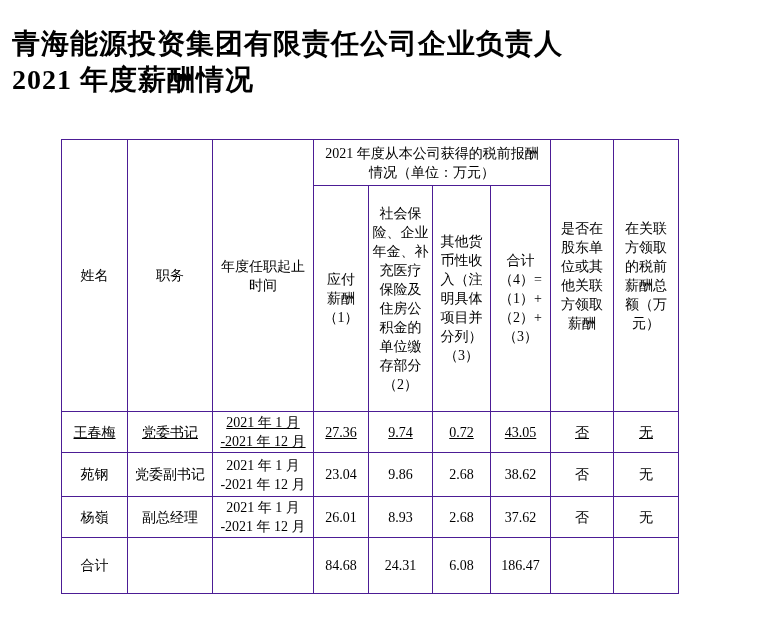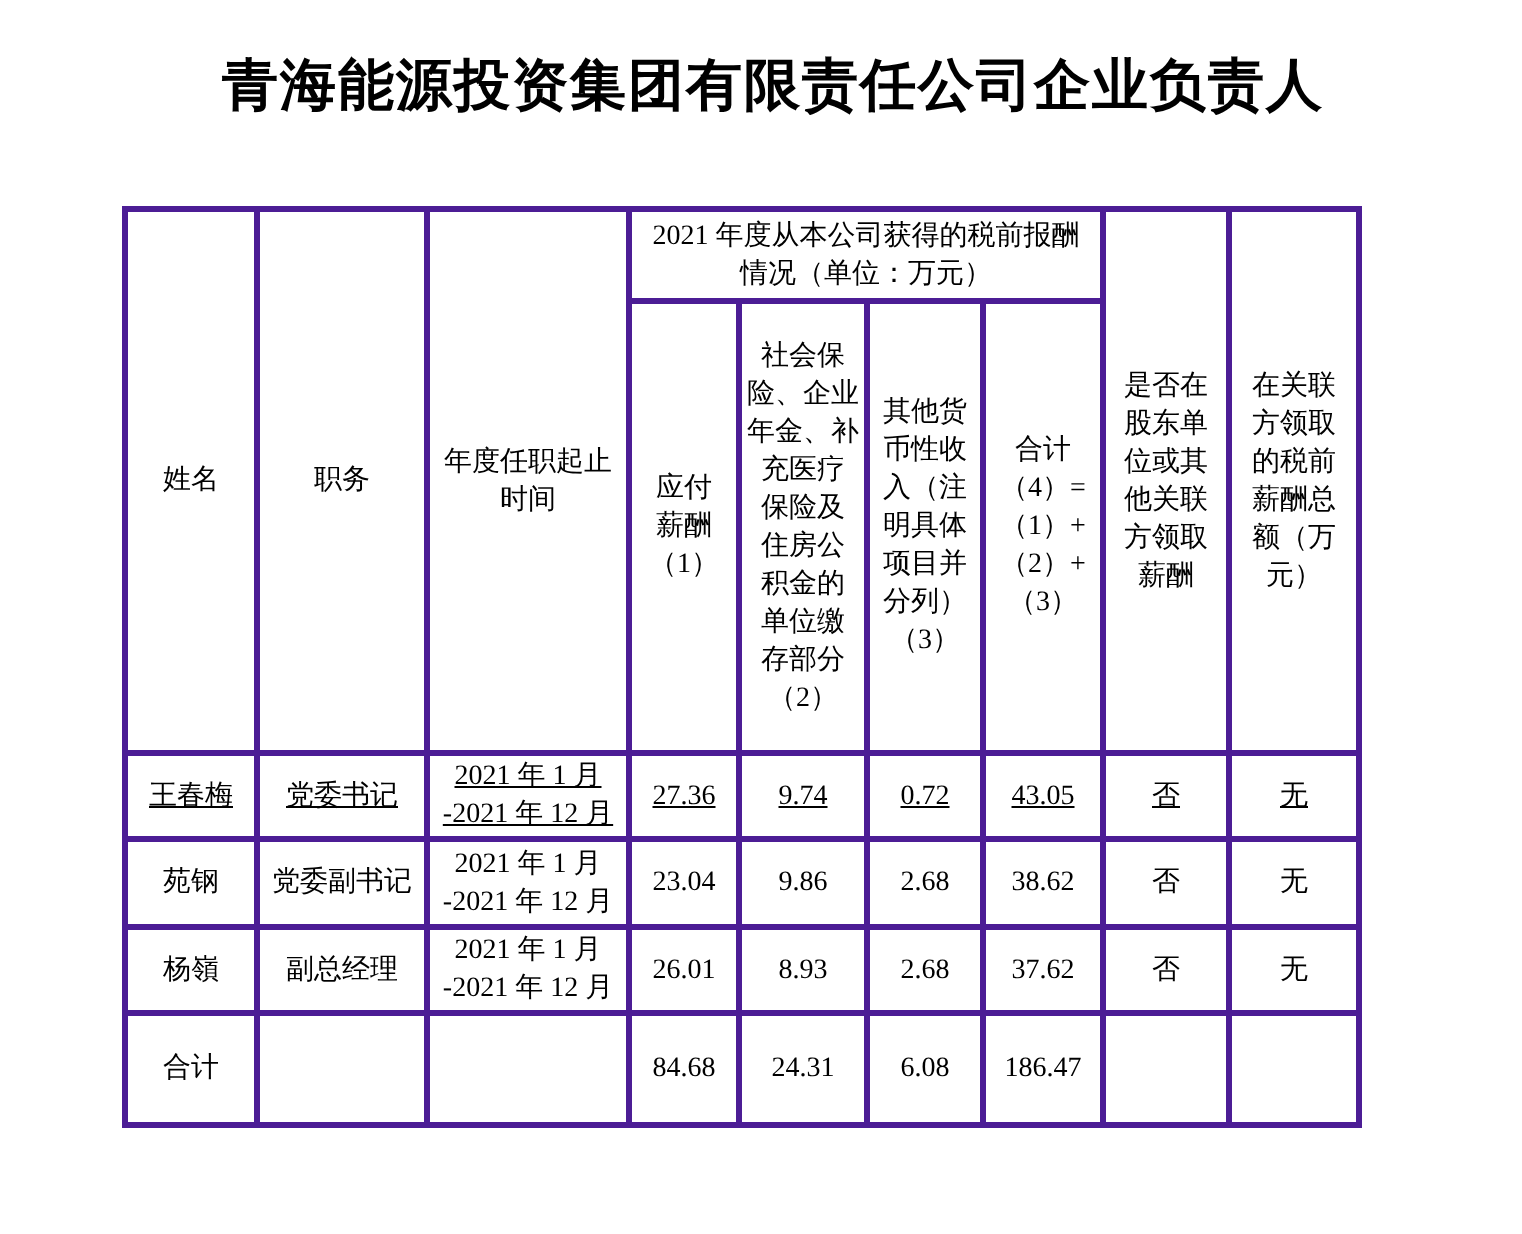--- a/index.html
+++ b/index.html
@@ -9,57 +9,58 @@
     color: #000000;
   }
   body {
     width: 761px;
     height: 617px;
     overflow: hidden;
     font-family: "Liberation Serif", "DejaVu Serif", serif;
   }
   .doc-title {
     margin-top: 26px;
-    text-align: center;
+    text-align: left;
     font-weight: bold;
     font-size: 28px;
     line-height: 36px;
     letter-spacing: 1px;
     margin-left: 12px;
   }
   table.salary-table {
     border-collapse: collapse;
     table-layout: fixed;
     width: 617px;
     margin: 41px 0 0 61px;
     font-size: 14px;
   }
   table.salary-table th,
   table.salary-table td {
-    border: 3px solid #4c1d95;
+    border: 1px solid #4c1d95;
     font-weight: normal;
     text-align: center;
     vertical-align: middle;
     padding: 1px 1px;
     line-height: 19px;
     white-space: pre-line;
     overflow: hidden;
   }
   tr.group-row   { height: 46px; }
   tr.sub-row     { height: 226px; }
   tr.data-row-0  { height: 40px; text-decoration: underline; }
   tr.data-row-1  { height: 44px; }
   tr.data-row-2  { height: 39px; }
   tr.total-row   { height: 56px; }
 </style>
 </head>
 <body>
 
 <div class="doc-title">
   <div>青海能源投资集团有限责任公司企业负责人</div>
+  <div>2021 年度薪酬情况</div>
 </div>
 
 <table class="salary-table">
   <colgroup>
     <col style="width:66px">
     <col style="width:85px">
     <col style="width:101px">
     <col style="width:55px">
     <col style="width:64px">
     <col style="width:58px">

